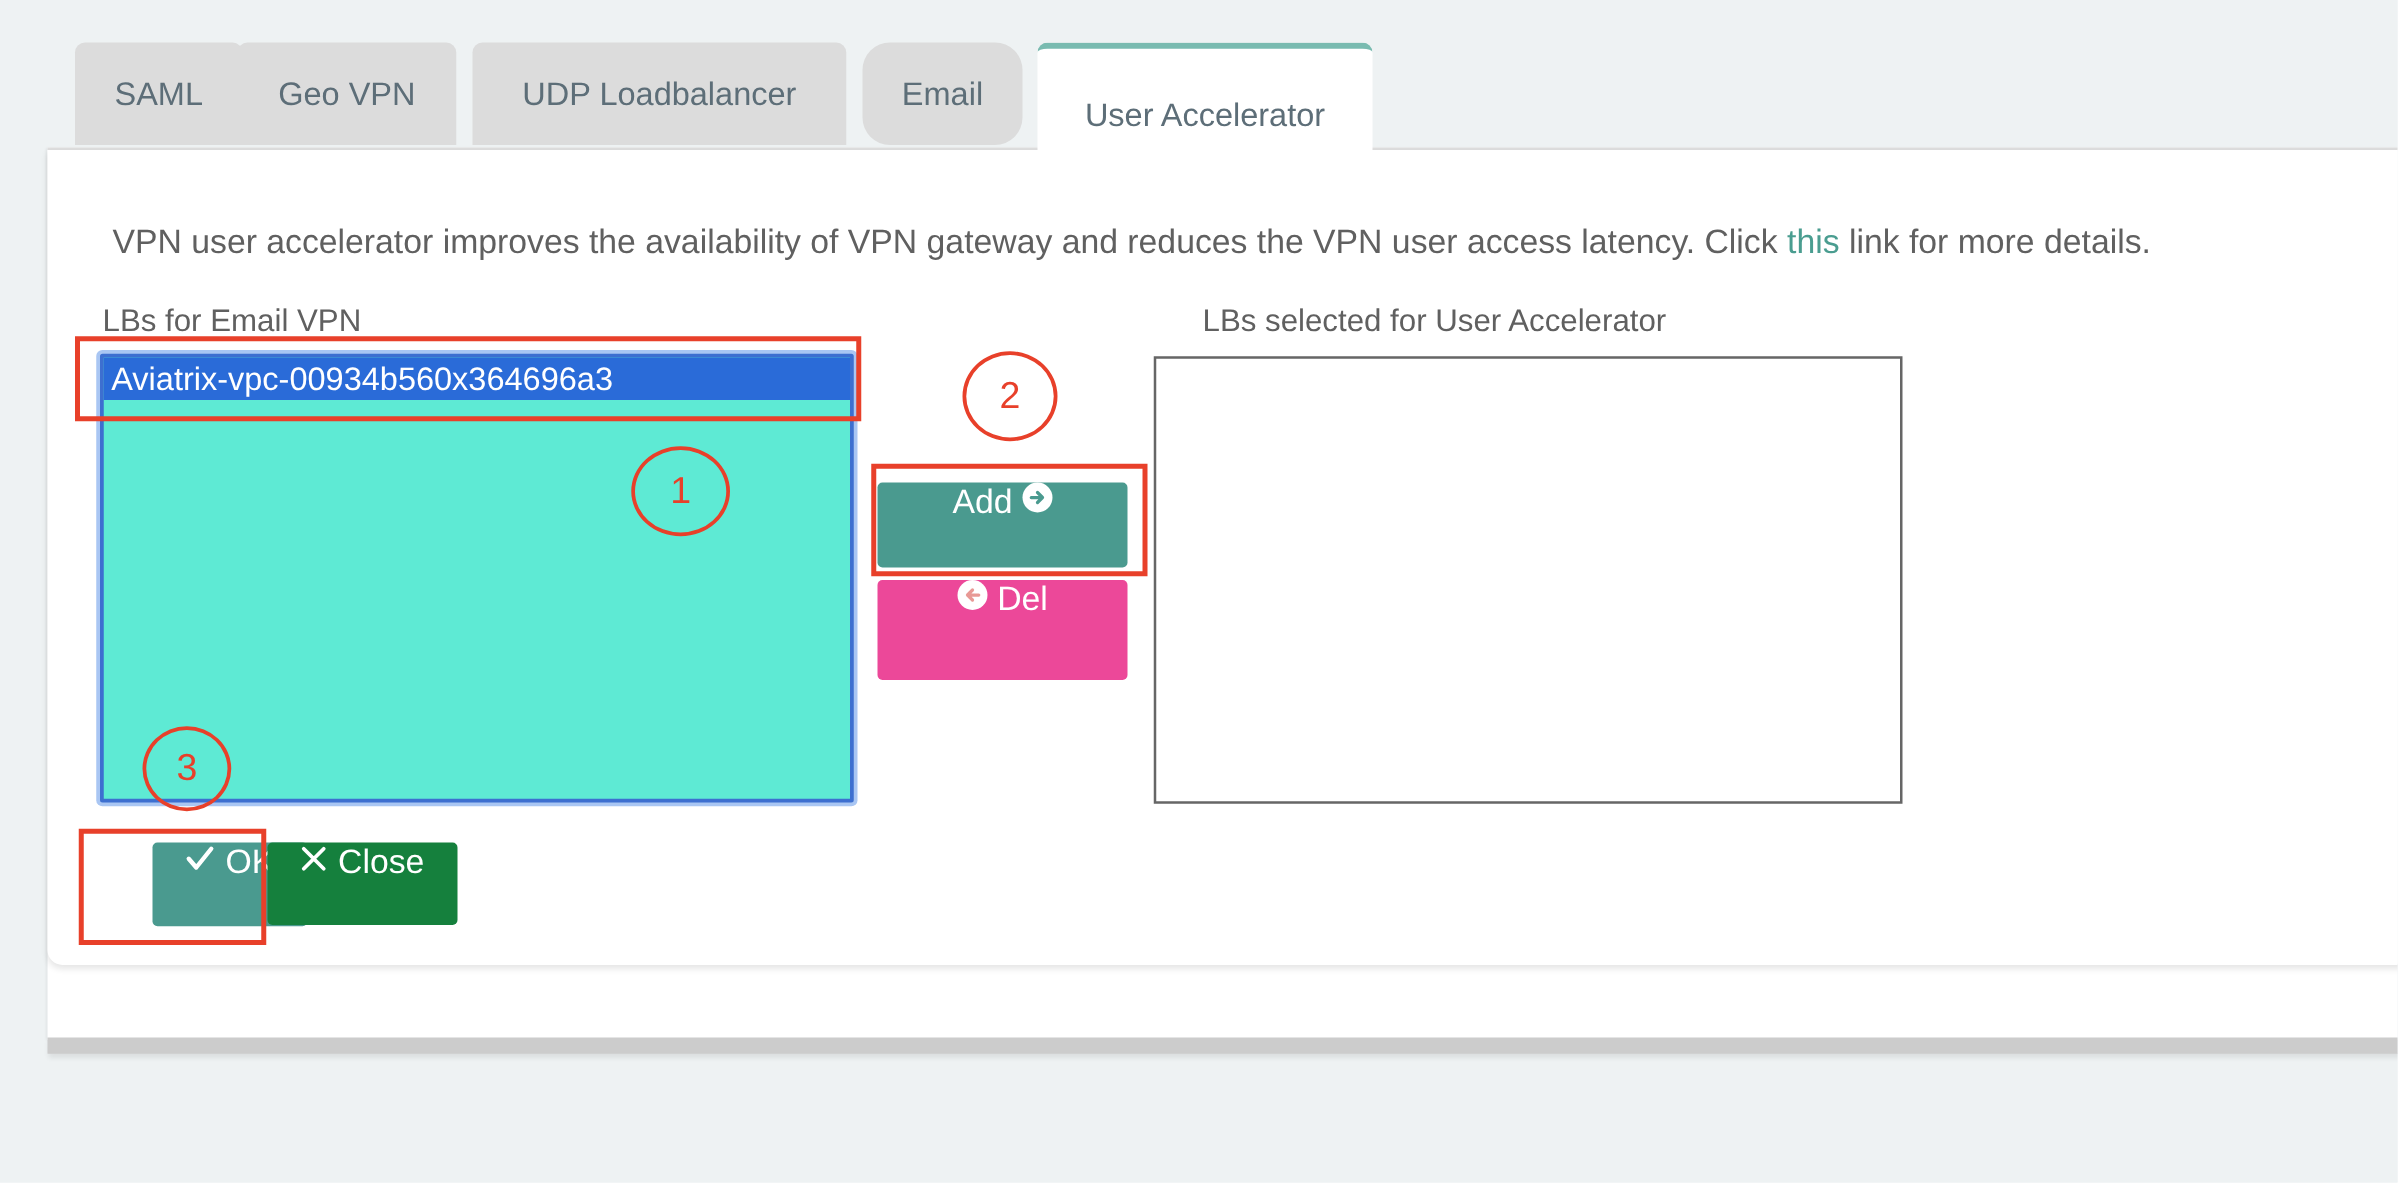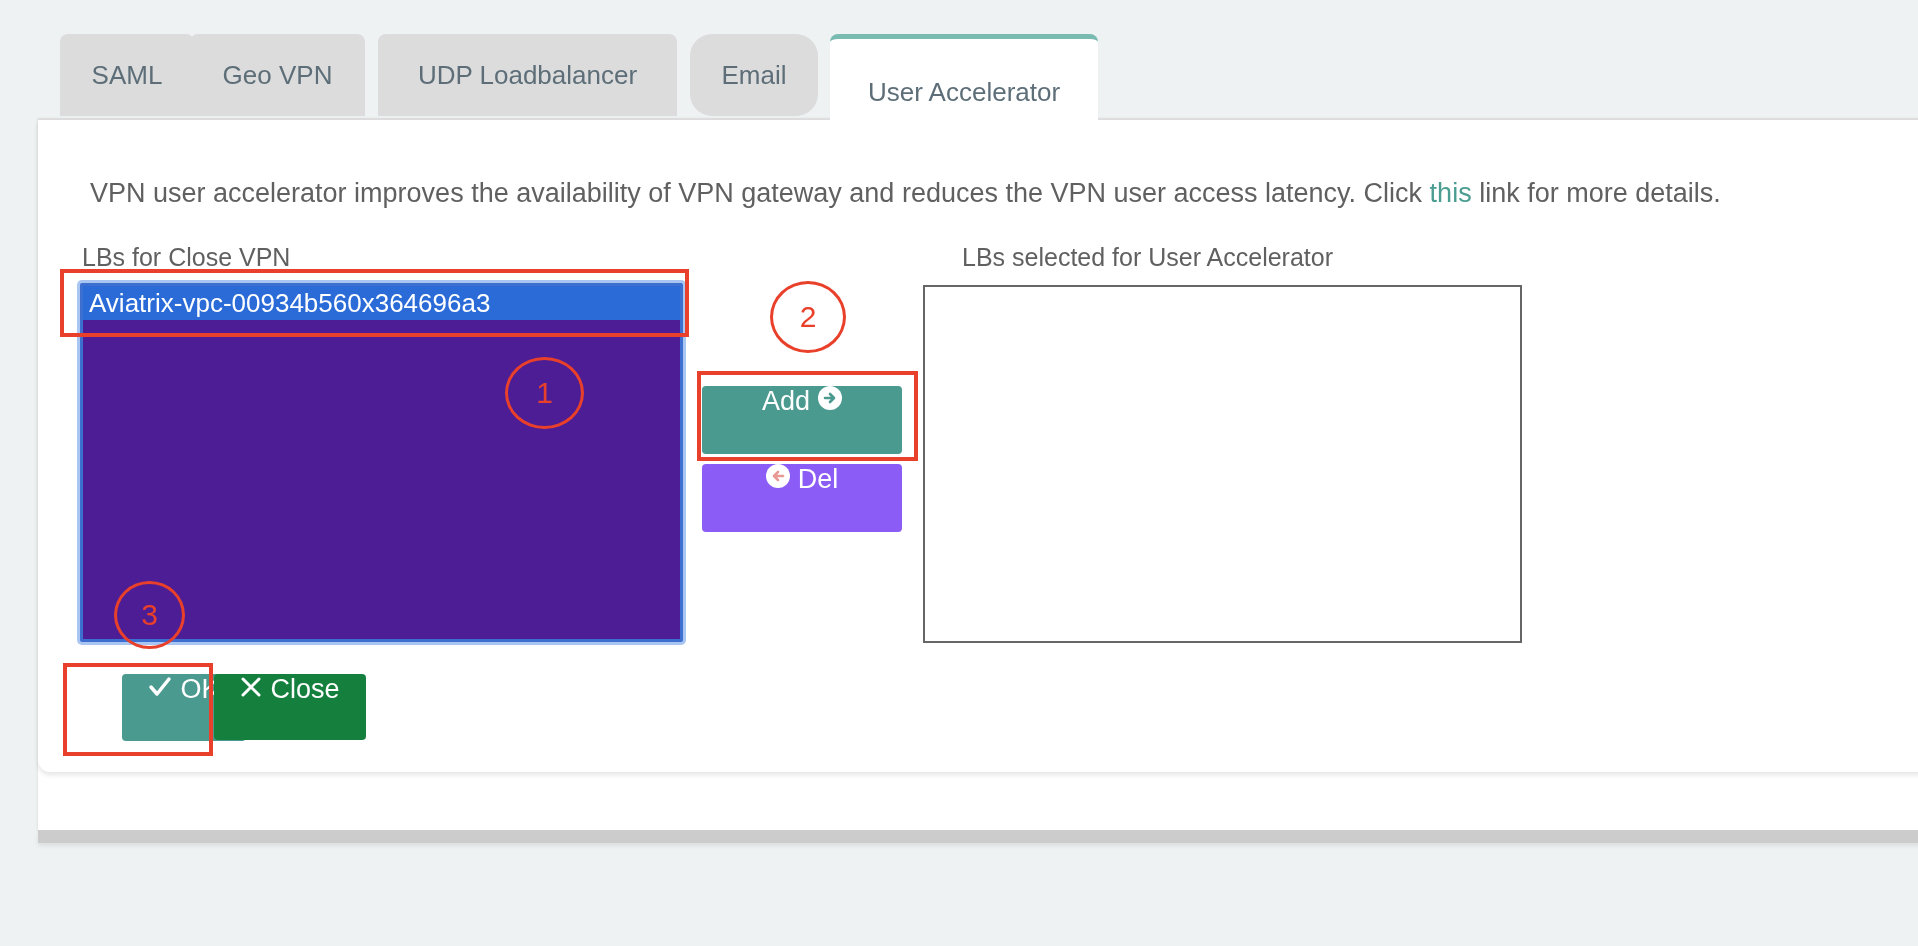--- a/index.html
+++ b/index.html
@@ -77,21 +77,21 @@
     }
 
     
     .list-left {
       position: absolute;
       left: 80px; top: 283px;
       width: 603px; height: 359px;
       box-sizing: border-box;
       border: 3px solid #3d6fd0;
       box-shadow: 0 0 0 3px #a9c6f3;
-      background: #4c1d95;
+      background: #5eead4;
       border-radius: 2px;
     }
     .option {
       height: 34px;
       line-height: 34px;
       padding-left: 6px;
       font-size: 26px;
       white-space: nowrap;
       cursor: pointer;
     }
@@ -111,21 +111,21 @@
       position: absolute;
       border-radius: 4px;
       color: #ffffff;
       font-size: 27px;
       display: flex; align-items: flex-start; justify-content: center;
       gap: 8px;
       cursor: pointer;
       box-sizing: border-box;
     }
     .btn-add { left: 702px; top: 386px; width: 200px; height: 68px; background: #4a9a8f; }
-    .btn-del { left: 702px; top: 464px; width: 200px; height: 68px; background: #8b5cf6; }
+    .btn-del { left: 702px; top: 464px; width: 200px; height: 80px; background: #ec4899; }
     .btn-ok  { left: 82px;  top: 674px; width: 124px; height: 67px; background: #4a9a8f; margin-left: 40px; }
     .btn-close { left: 214px; top: 674px; width: 152px; height: 66px; background: #15803d; }
 
     .circ-icon {
       width: 24px; height: 24px;
       border-radius: 50%;
       background: #ffffff;
       display: inline-flex; align-items: center; justify-content: center;
     }
     .circ-icon svg { display: block; }
@@ -170,21 +170,21 @@
   </div>
 
   <div class="outer-panel"></div>
   <div class="outer-bar"></div>
   <div class="inner-panel"></div>
 
   <div class="desc">
     <span>VPN user accelerator improves the availability of VPN gateway and reduces the VPN user access latency. Click </span><a href="#">this</a><span> link for more details.</span>
   </div>
 
-  <div class="label" style="left:82px; top:243px;">LBs for Close VPN</div>
+  <div class="label" style="left:82px; top:243px;">LBs for Email VPN</div>
   <div class="list-left">
     <div class="option selected">Aviatrix-vpc-00934b560x364696a3</div>
   </div>
 
   <div class="btn btn-add">
     <span>Add</span>
     <span class="circ-icon">
       <svg width="16" height="16" viewBox="0 0 16 16">
           <path d="M3 8h8M8 4l4 4-4 4" stroke="#4a9a8f" stroke-width="2.6" fill="none" stroke-linecap="round" stroke-linejoin="round"></path>
         </svg>

